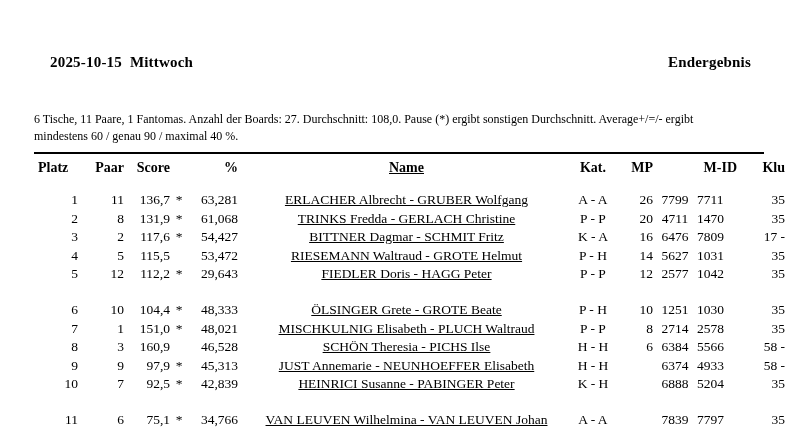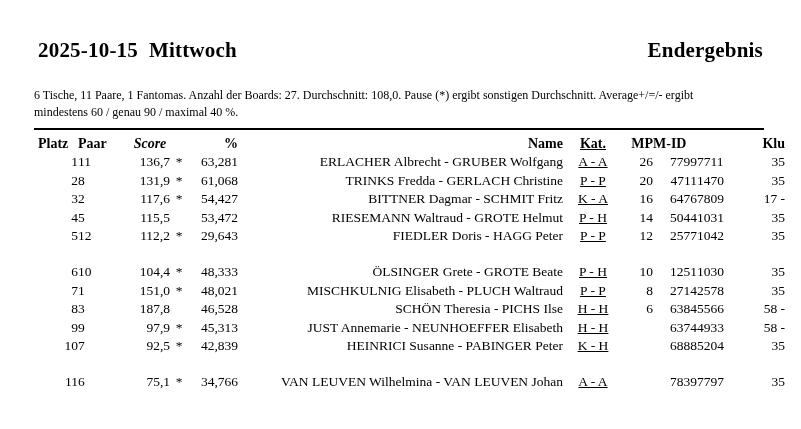--- a/index.html
+++ b/index.html
@@ -11,46 +11,46 @@
     font-family: "Liberation Serif", "DejaVu Serif", serif;
     overflow: hidden;
     box-sizing: border-box;
     padding: 34px 0 0 34px;
   }
   .title-row {
     display: flex; justify-content: space-between; align-items: baseline;
     width: 733px;
   }
   .title-row h1 {
-    margin: 4px; font-size: 21px; line-height: 24px; font-weight: bold;
+    margin: 16px; font-size: 15px; line-height: 24px; font-weight: bold;
     white-space: pre; letter-spacing: 0.2px;
   }
   .summary { font-size: 12px; line-height: 17px; margin-top: 21px; }
   .summary div { white-space: nowrap; }
   .rule { width: 730px; border-top: 2px solid #000; margin-top: 7px; }
 
   .tr { display: flex; font-size: 13.5px; line-height: 18.4px; white-space: pre; }
-  .thead { font-weight: bold; font-size: 14px; margin-top: 5px; margin-bottom: 0; }
+  .thead { font-weight: bold; font-size: 14px; margin-top: 5px; margin-bottom: 14px; }
 
   .td { display: block; box-sizing: border-box; }
   .platz { width: 44px; text-align: right; }
-  .paar  { width: 46px; text-align: left; }
+  .paar  { width: 46px; text-align: right; }
   .score { width: 46px; text-align: right; }
   .star  { width: 18px; text-align: center; }
   .pct   { width: 50px; text-align: right; }
-  .name  { width: 325px; text-align: right; padding-left: 12px; overflow: hidden; }
-  .kat   { width: 60px; text-align: center; text-decoration: underline; }
+  .name  { width: 325px; text-align: center; padding-left: 12px; overflow: hidden; text-decoration: underline; }
+  .kat   { width: 60px; text-align: center; }
   .mp    { width: 30px; text-align: right; }
-  .mid1  { width: 44px; text-align: right; }
+  .mid1  { width: 44px; text-align: center; }
   .mid2  { width: 40px; text-align: left; }
-  .midh  { width: 84px; text-align: left; }
+  .midh  { width: 84px; text-align: right; }
   .klub  { width: 48px; text-align: right; padding-left: 8px; }
 
   .thead .platz { text-align: left; padding-left: 4px; }
-  .thead .score { text-align: center; padding-left: 6px; font-style: italic; }
+  .thead .score { text-align: right; padding-left: 6px; }
   .group-gap { height: 18px; }
 </style>
 </head>
 <body>
 
 <div class="page">
 
   <div class="title-row">
     <h1>2025-10-15  Mittwoch</h1>
     <h1>Endergebnis</h1>
@@ -118,21 +118,21 @@
   </div>
       <div class="tr">
     <span class="td platz">4</span>
     <span class="td paar">5</span>
     <span class="td score">115,5</span>
     <span class="td star"></span>
     <span class="td pct">53,472</span>
     <span class="td name">RIESEMANN Waltraud - GROTE Helmut</span>
     <span class="td kat">P - H</span>
     <span class="td mp">14</span>
-    <span class="td mid1">5044</span>
+    <span class="td mid1">5627</span>
     <span class="td mid2">1031</span>
     <span class="td klub">35</span>
   </div>
       <div class="tr">
     <span class="td platz">5</span>
     <span class="td paar">12</span>
     <span class="td score">112,2</span>
     <span class="td star">*</span>
     <span class="td pct">29,643</span>
     <span class="td name">FIEDLER Doris - HAGG Peter</span>
@@ -165,21 +165,21 @@
     <span class="td name">MISCHKULNIG Elisabeth - PLUCH Waltraud</span>
     <span class="td kat">P - P</span>
     <span class="td mp">8</span>
     <span class="td mid1">2714</span>
     <span class="td mid2">2578</span>
     <span class="td klub">35</span>
   </div>
       <div class="tr">
     <span class="td platz">8</span>
     <span class="td paar">3</span>
-    <span class="td score">187,8</span>
+    <span class="td score">160,9</span>
     <span class="td star"></span>
     <span class="td pct">46,528</span>
     <span class="td name">SCHÖN Theresia - PICHS Ilse</span>
     <span class="td kat">H - H</span>
     <span class="td mp">6</span>
     <span class="td mid1">6384</span>
     <span class="td mid2">5566</span>
     <span class="td klub">58 -</span>
   </div>
       <div class="tr">

